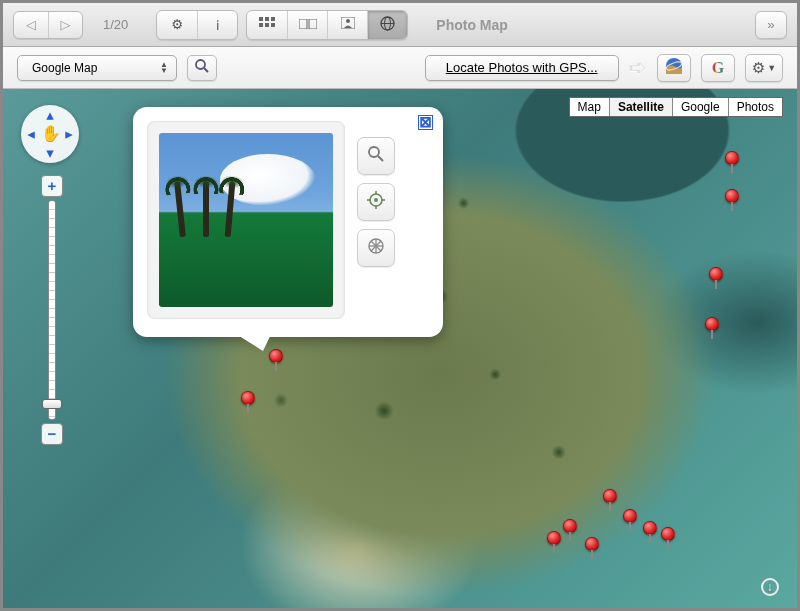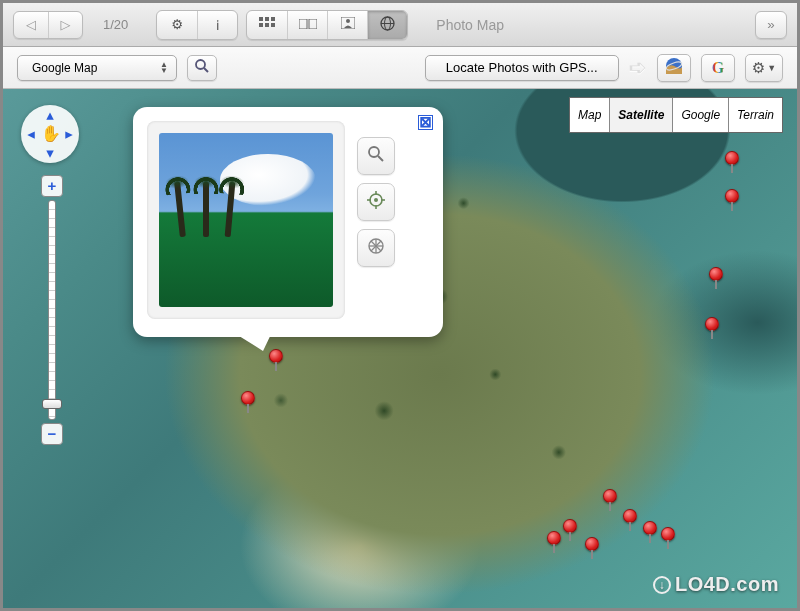--- a/index.html
+++ b/index.html
@@ -9,29 +9,29 @@
 
 .top-toolbar { height: 44px; background: linear-gradient(#f0f0f0, #d8d8d8); border-bottom: 1px solid #aaa; display: flex; align-items: center; padding: 0 10px; gap: 8px; }
 .nav-arrows { display: flex; border: 1px solid #bbb; border-radius: 6px; overflow: hidden; background: linear-gradient(#fff,#e5e5e5); box-shadow: 0 1px 1px rgba(0,0,0,.1);}
 .nav-arrows button { width: 34px; height: 26px; border: none; background: transparent; cursor: pointer; color: #999; font-size: 13px; }
 .nav-arrows button + button { border-left: 1px solid #ccc; }
 .page-indicator { color: #888; font-size: 13px; margin: 0 20px 0 12px; }
 .tb-group { display: flex; border: 1px solid #bbb; border-radius: 6px; overflow: hidden; background: linear-gradient(#fff,#e5e5e5); box-shadow: 0 1px 1px rgba(0,0,0,.1);}
 .tb-btn { width: 40px; height: 28px; border: none; background: transparent; cursor: pointer; display: flex; align-items: center; justify-content: center; color: #555; }
 .tb-btn + .tb-btn { border-left: 1px solid #ccc; }
 .tb-btn.active { background: linear-gradient(#c0c0c0,#aaa); box-shadow: inset 0 1px 3px rgba(0,0,0,.25); color:#333;}
-.title-label { color: #999; font-size: 14px; margin-left: 20px; }
+.title-label { color: #999; font-size: 14px; margin-left: 20px; font-weight: bold; }
 .spacer { flex: 1; }
 .round-btn { width: 32px; height: 28px; border: 1px solid #bbb; border-radius: 6px; background: linear-gradient(#fff,#e5e5e5); cursor: pointer; display: flex; align-items: center; justify-content: center; color: #888; box-shadow: 0 1px 1px rgba(0,0,0,.1);}
 
 .sub-toolbar { height: 42px; background: linear-gradient(#fafafa,#eee); border-bottom: 1px solid #bbb; display: flex; align-items: center; padding: 0 14px; gap: 10px; }
 .select-wrap { display: flex; align-items: center; border: 1px solid #aaa; border-radius: 5px; background: linear-gradient(#fff,#e9e9e9); height: 26px; padding: 0 8px 0 14px; cursor: pointer; min-width: 160px; justify-content: space-between; box-shadow: 0 1px 1px rgba(0,0,0,.1); text-align: right;}
 .select-wrap .arrows { display: flex; flex-direction: column; line-height: 6px; font-size: 8px; color: #555; }
 .icon-btn { width: 30px; height: 26px; border: 1px solid #bbb; border-radius: 5px; background: linear-gradient(#fff,#e9e9e9); cursor: pointer; display: flex; align-items: center; justify-content: center; box-shadow: 0 1px 1px rgba(0,0,0,.1);}
-.wide-btn { height: 26px; border: 1px solid #aaa; border-radius: 5px; background: linear-gradient(#fff,#e9e9e9); cursor: pointer; padding: 0 20px; font-size: 13px; box-shadow: 0 1px 1px rgba(0,0,0,.1);}
+.wide-btn { height: 26px; border: 1px solid #aaa; border-radius: 5px; background: linear-gradient(#fff,#e9e9e9); cursor: pointer; padding: 0 20px; font-size: 13px; box-shadow: 0 1px 1px rgba(0,0,0,.1); text-decoration: underline;}
 .big-arrow-right { color: #ddd; font-size: 22px; text-shadow: 0 1px 0 #fff; }
 
 .map-area { position: absolute; left: 0; right: 0; top: 86px; bottom: 0; overflow: hidden; }
 
 .aerial { position: absolute; inset: 0; background:
   radial-gradient(ellipse 300px 200px at 78% 8%, #2a5a5a 0%, #2a5a5a 35%, transparent 36%),
   radial-gradient(ellipse 500px 400px at 55% 55%, #6b7a4d 0%, #7a8a5a 40%, transparent 55%),
   radial-gradient(ellipse 200px 150px at 45% 88%, #e8deb8 0%, transparent 60%),
   radial-gradient(ellipse 180px 120px at 95% 45%, #2a5a5a 0%, transparent 60%),
   linear-gradient(135deg, #5a9a9a 0%, #4a8a88 20%, #3e7a7a 40%, #5aa8a0 100%);
@@ -41,21 +41,21 @@
   radial-gradient(circle 14px at 55% 40%, rgba(20,50,20,.7), transparent 60%),
   radial-gradient(circle 10px at 62% 55%, rgba(20,50,20,.7), transparent 60%),
   radial-gradient(circle 16px at 48% 62%, rgba(20,50,20,.7), transparent 60%),
   radial-gradient(circle 12px at 70% 70%, rgba(20,50,20,.7), transparent 60%),
   radial-gradient(circle 10px at 58% 22%, rgba(20,50,20,.7), transparent 60%),
   radial-gradient(circle 12px at 35% 60%, rgba(30,60,30,.6), transparent 60%);
 }
 
 
 .map-types { position: absolute; top: 8px; right: 14px; display: flex; background: #fff; border: 1px solid #666; font-size: 12px; }
-.map-types div { padding: 10px 8px; cursor: pointer; border-left: 1px solid #888; font-style: italic; }
+.map-types div { padding: 2px 8px; cursor: pointer; border-left: 1px solid #888; }
 .map-types div:first-child { border-left: none; }
 .map-types .selected { font-weight: bold; background: #f2f2f2; }
 
 
 .pan-control { position: absolute; top: 16px; left: 18px; width: 58px; height: 58px; background: rgba(255,255,255,.9); border-radius: 50%; box-shadow: 0 1px 4px rgba(0,0,0,.3); }
 .pan-arrow { position: absolute; width: 14px; height: 14px; cursor: pointer; color: #2a5cd8; font-size: 15px; text-align: center; line-height: 14px; }
 .pan-arrow.up { top: 3px; left: 22px; }
 .pan-arrow.down { bottom: 3px; left: 22px; }
 .pan-arrow.left { left: 3px; top: 22px; }
 .pan-arrow.right { right: 3px; top: 22px; }
@@ -215,21 +215,21 @@
       <div class="zoom-track">
         <div class="zoom-handle"></div>
       </div>
       <div class="zoom-btn">−</div>
     </div>
 
     <div class="map-types" id="maptypes">
         <div>Map</div>
         <div class="selected">Satellite</div>
         <div>Google</div>
-        <div>Terrain</div>
+        <div>Photos</div>
       </div>
 
     <div class="balloon">
       <div class="close">⊠</div>
       <div class="thumb">
         <div class="thumb-img">
           <div class="palm p1"></div>
             <div class="palm p2"></div>
             <div class="palm p3"></div>
         </div>
@@ -260,16 +260,15 @@
                   <line x1="4" y1="4" x2="14" y2="14"></line>
                   <line x1="14" y1="4" x2="4" y2="14"></line>
                 </g>
               </svg></span>
           </button>
       </div>
     </div>
 
     <div class="watermark">
       <span class="wm-icon">↓</span>
-      <span>LO4D.com</span>
     </div>
   </div>
 </div>
 
 </body></html>

